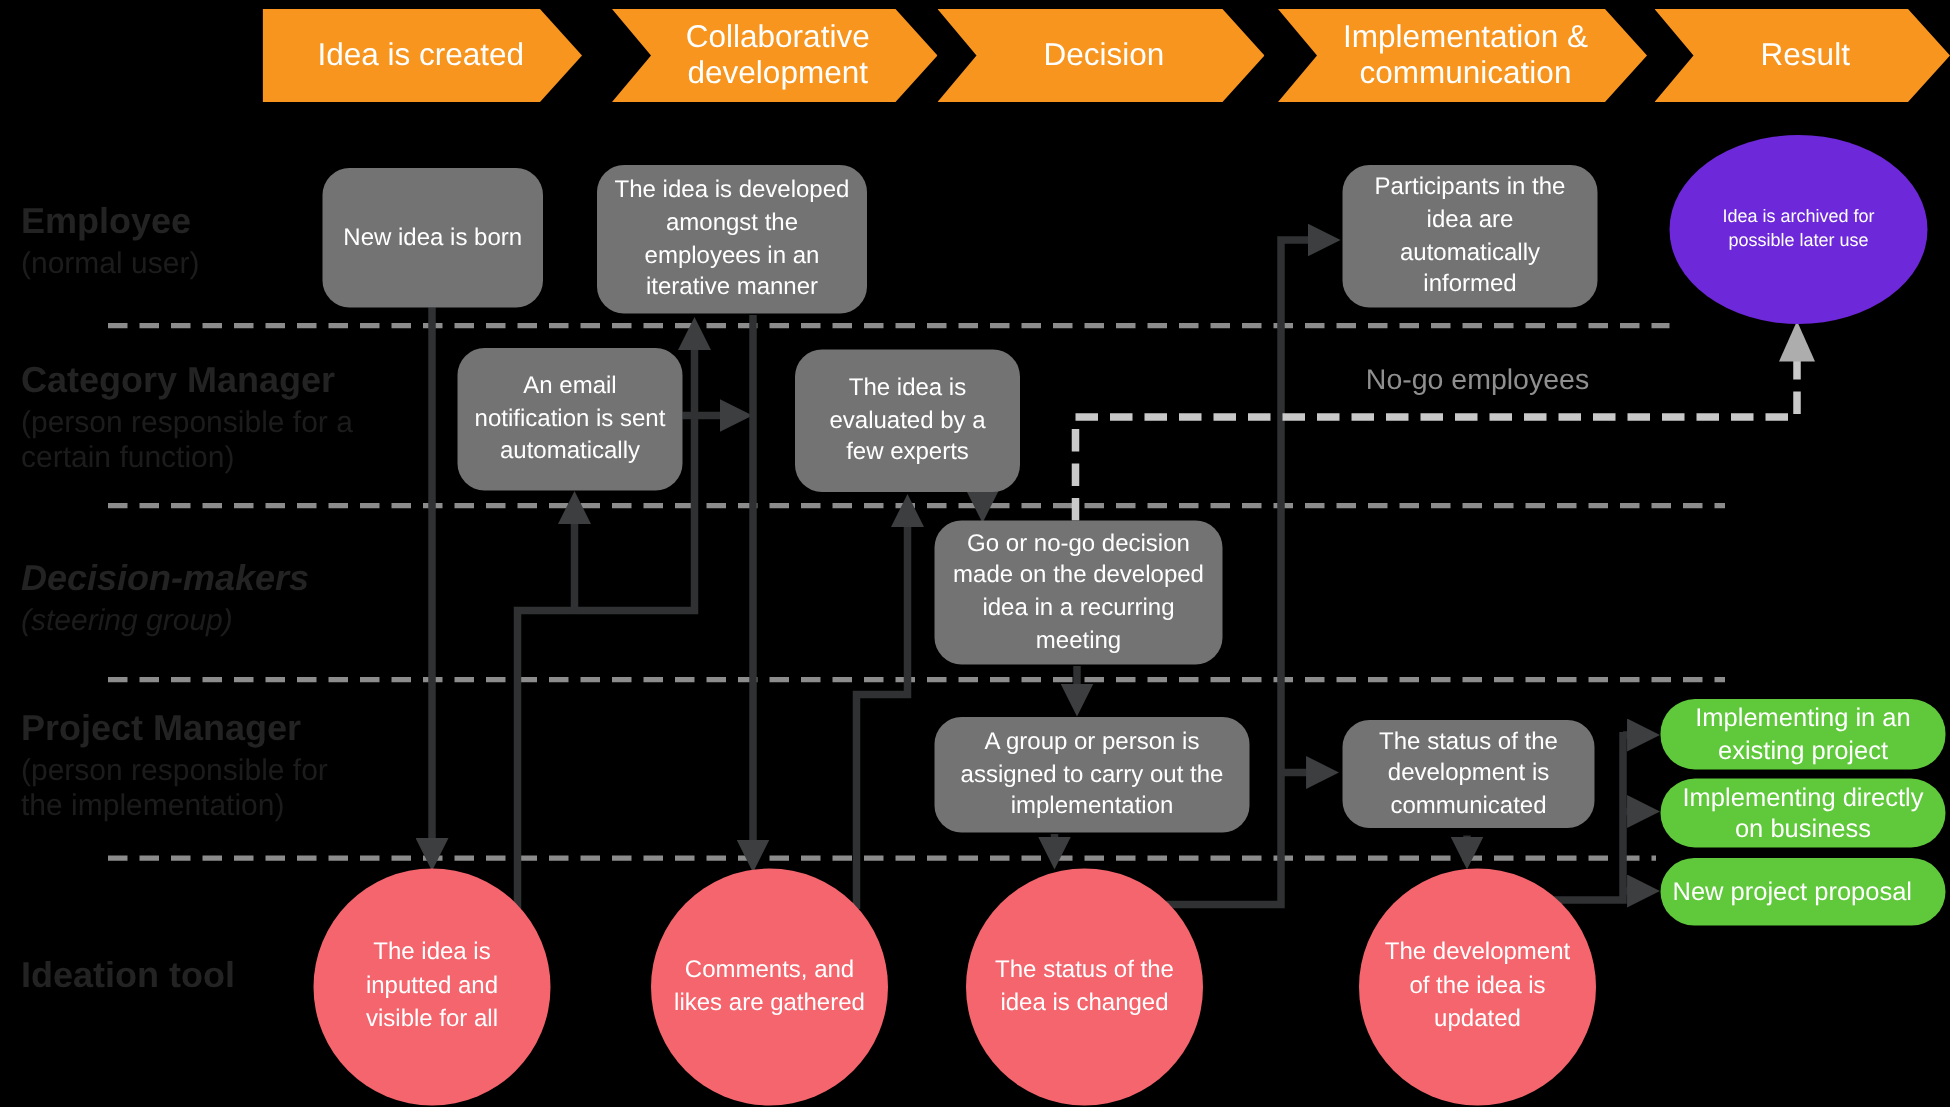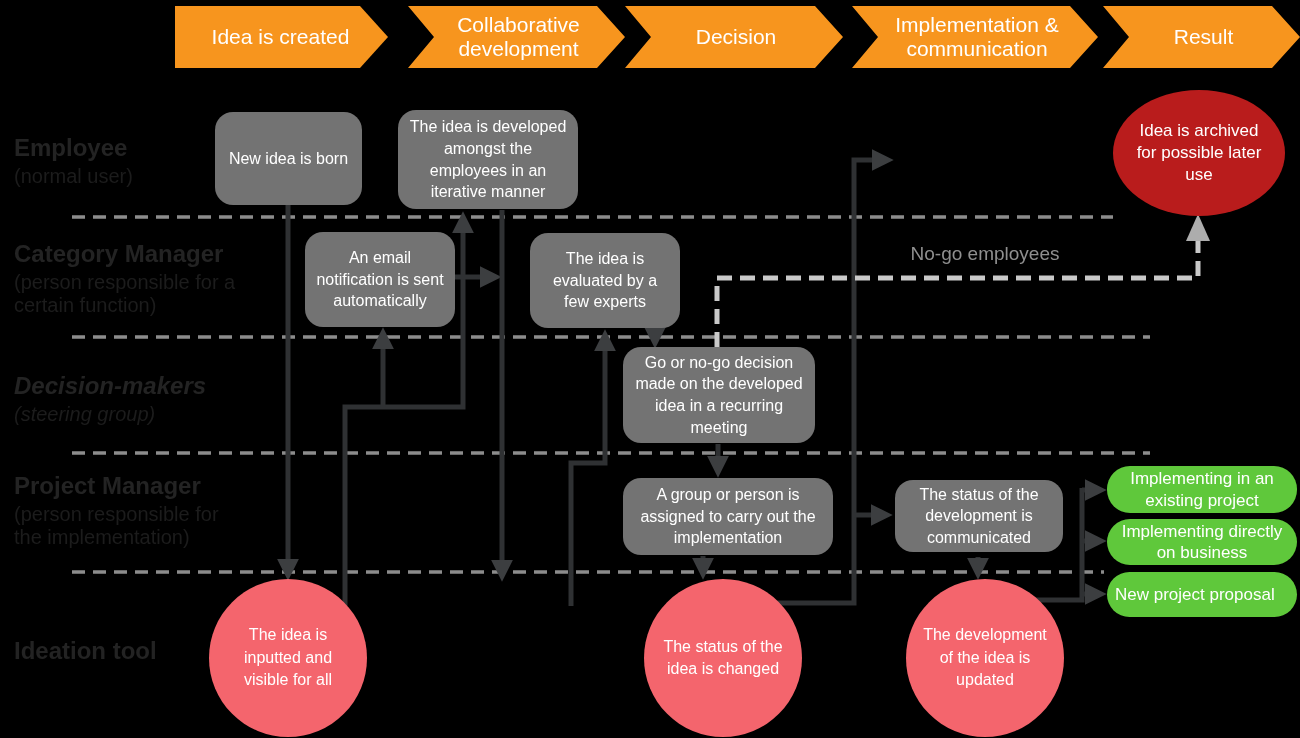--- a/index.html
+++ b/index.html
@@ -44,22 +44,22 @@
   #n-email{left:305px;top:232px;width:150px;height:95px;}
   #n-evaluated{left:530px;top:233px;width:150px;height:95px;}
   #n-gonogo{left:623px;top:347px;width:192px;height:96px;}
   #n-assigned{left:623px;top:478px;width:210px;height:77px;}
   #n-status{left:895px;top:480px;width:168px;height:72px;}
   #n-participants{left:895px;top:110px;width:170px;height:95px;}
 
   
   .archived{
     position:absolute;left:1113px;top:90px;width:172px;height:126px;border-radius:50%;
-    background:#b91c1c;color:#fff;display:flex;align-items:center;justify-content:center;
-    text-align:center;font-size:17px;line-height:1.3;padding:8px 20px;
+    background:#6d28d9;color:#fff;display:flex;align-items:center;justify-content:center;
+    text-align:center;font-size:12px;line-height:1.3;padding:8px 20px;
   }
 
   
   .circle{
     position:absolute;width:158px;height:158px;border-radius:50%;background:#F4656D;color:#fff;
     display:flex;align-items:center;justify-content:center;text-align:center;
     font-size:16px;line-height:1.4;padding:14px;
   }
   #c1{left:209px;top:579px;}
   #c2{left:434px;top:579px;}
@@ -173,30 +173,36 @@
     </div>
   <div id="n-gonogo" class="bbox">
       <span>Go or no-go decision made on the developed idea in a recurring meeting</span>
     </div>
   <div id="n-assigned" class="bbox">
       <span>A group or person is assigned to carry out the implementation</span>
     </div>
   <div id="n-status" class="bbox">
       <span>The status of the development is communicated</span>
     </div>
+  <div id="n-participants" class="bbox">
+      <span>Participants in the idea are automatically informed</span>
+    </div>
 
   <div class="archived">
       <span>Idea is archived for possible later use</span>
     </div>
 
   <div class="nogo-label">No-go employees</div>
 
   <div id="c1" class="circle">
       <span>The idea is inputted and visible for all</span>
     </div>
+  <div id="c2" class="circle">
+      <span>Comments, and likes are gathered</span>
+    </div>
   <div id="c3" class="circle">
       <span>The status of the idea is changed</span>
     </div>
   <div id="c4" class="circle">
       <span>The development of the idea is updated</span>
     </div>
 
   <div id="g1" class="gbox">
       <span>Implementing in an existing project</span>
     </div>

